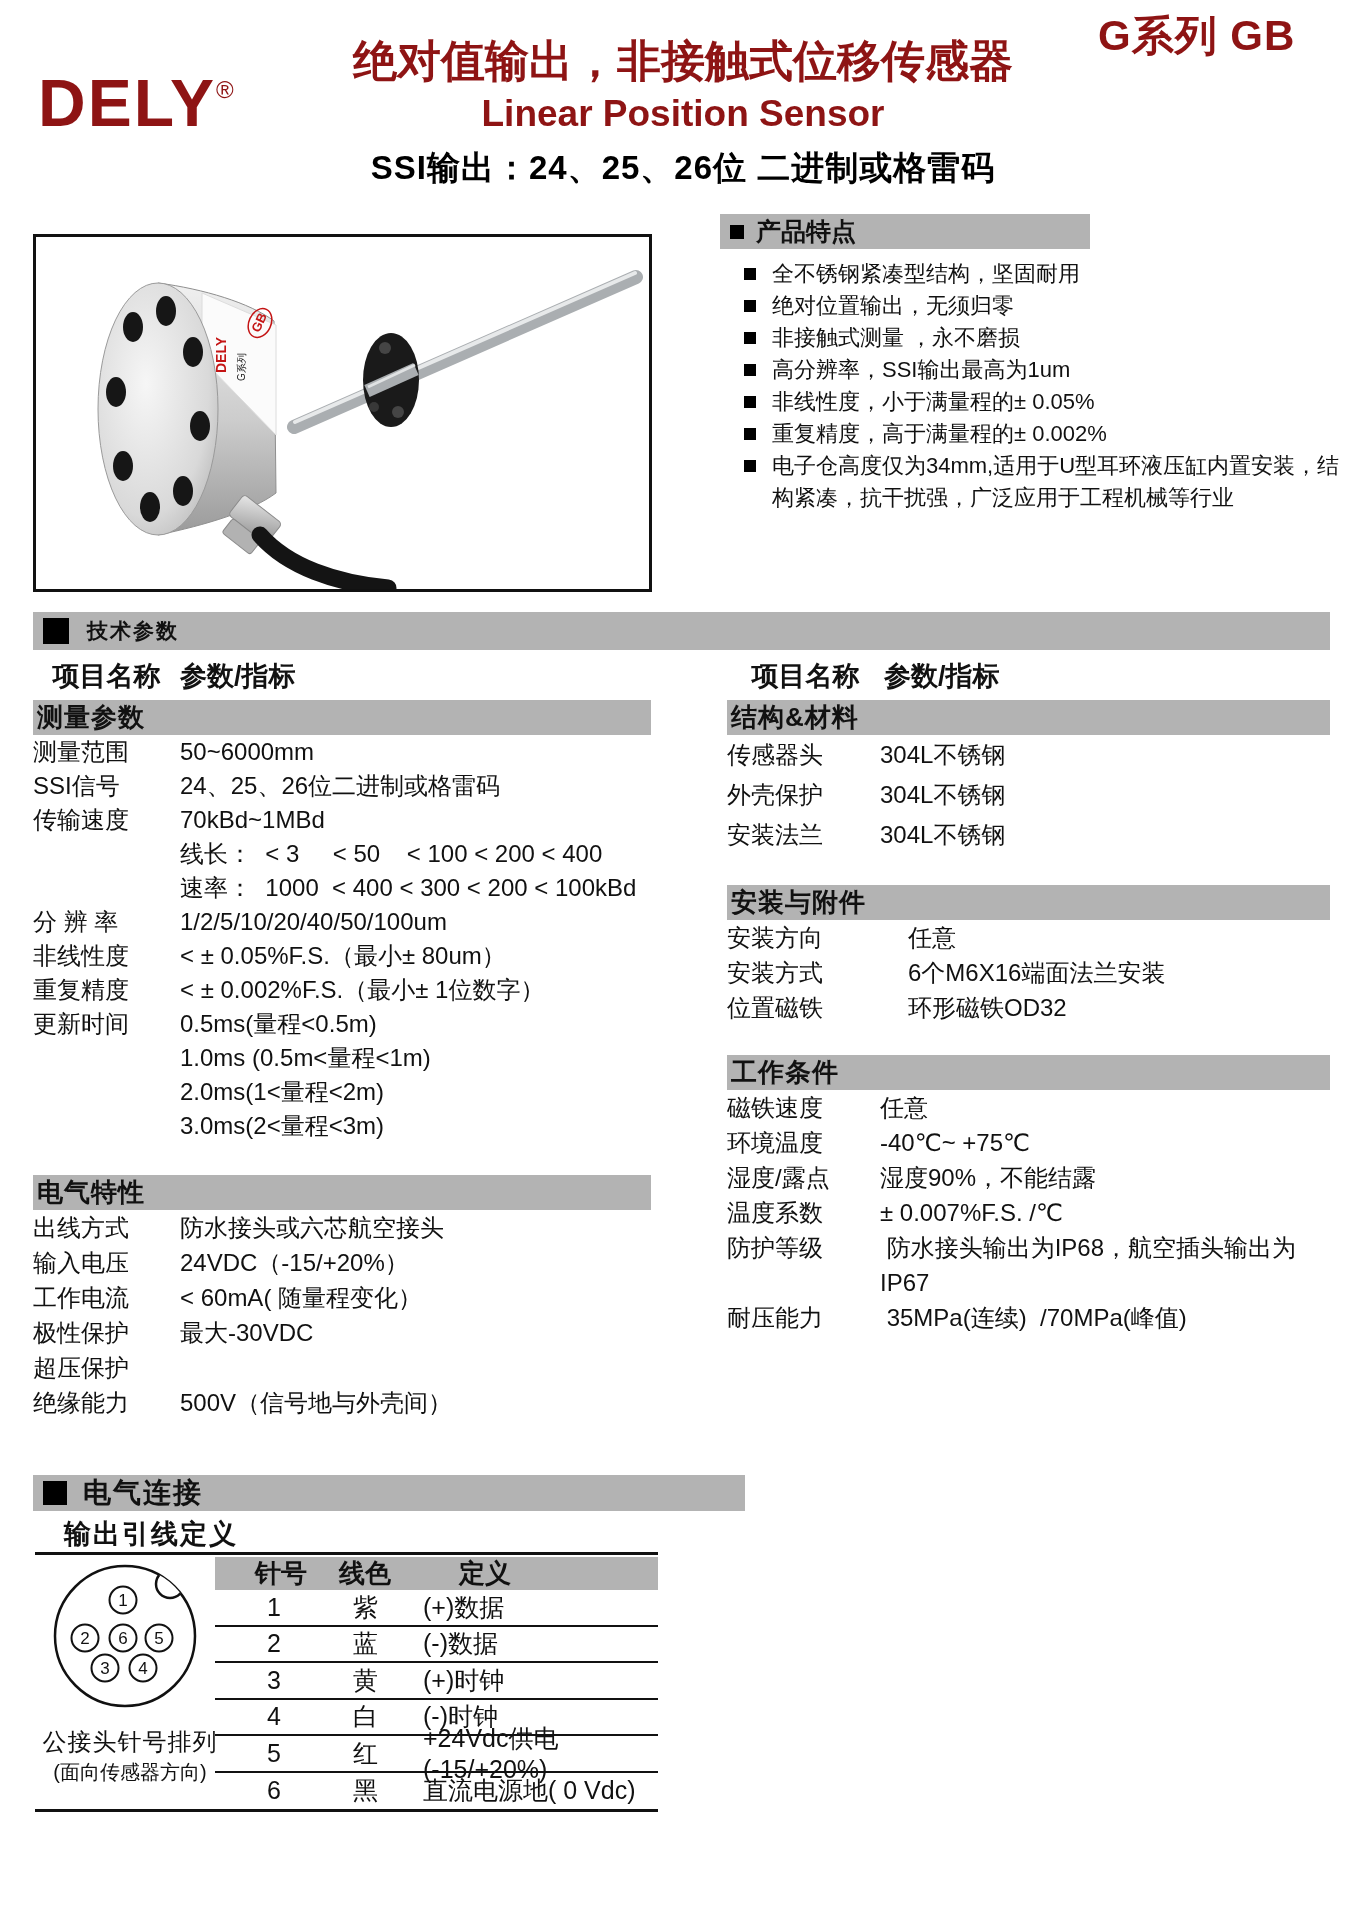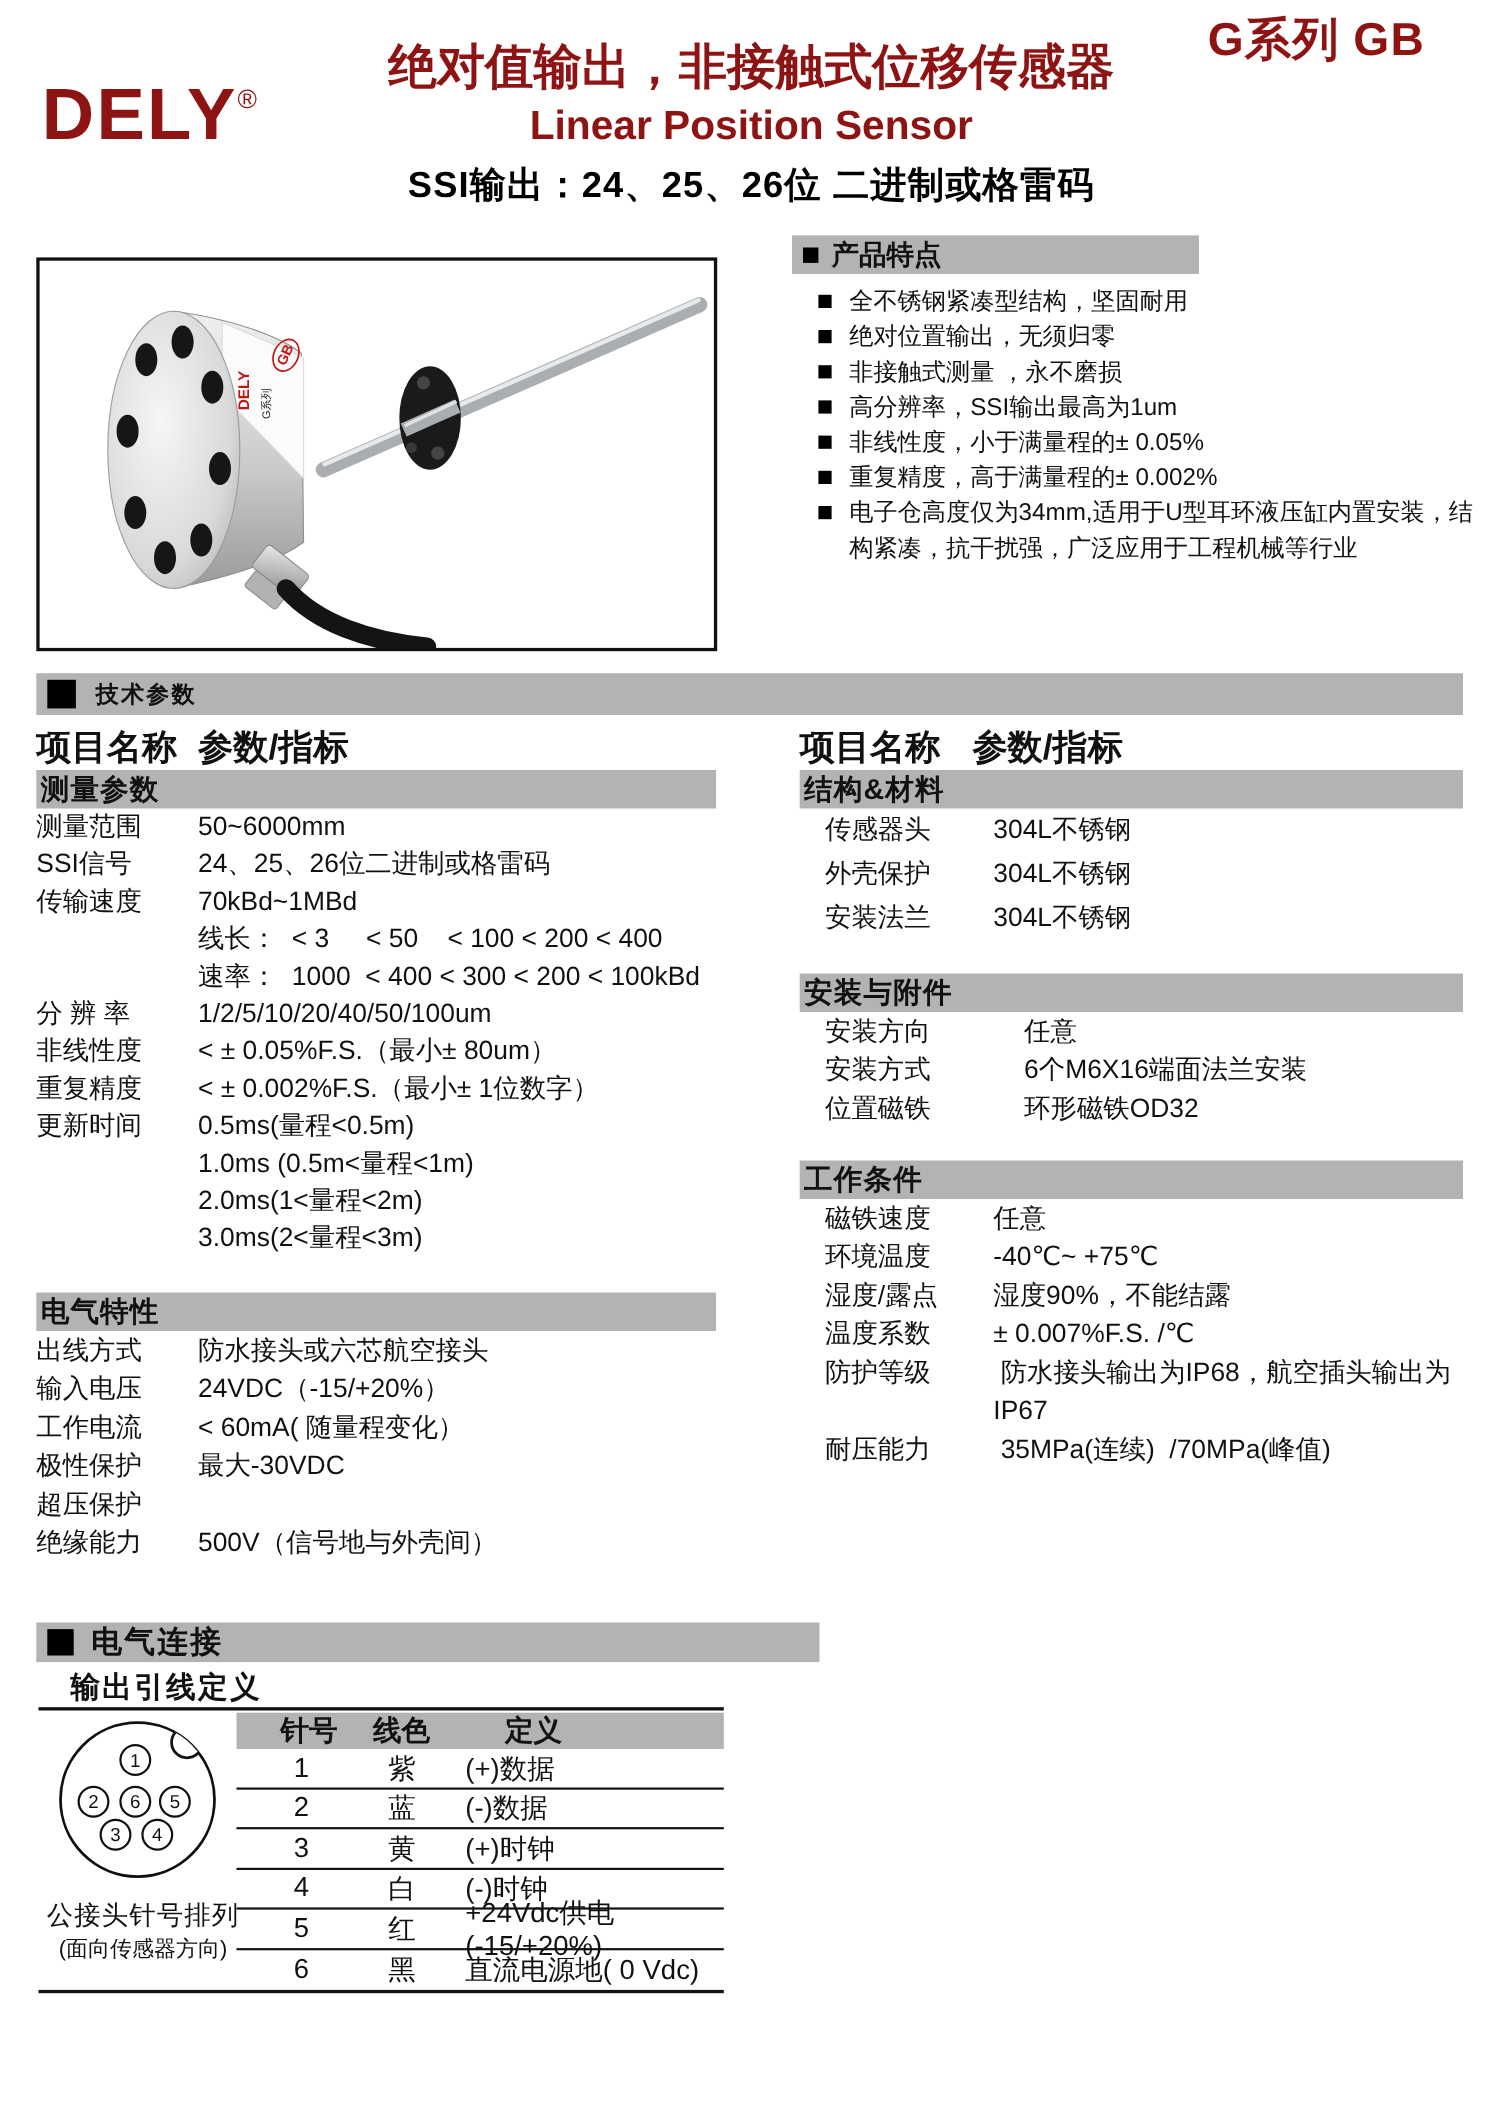--- a/index.html
+++ b/index.html
@@ -62,36 +62,36 @@
     content:"";position:absolute;left:0;top:10px;
     width:12px;height:12px;background:#000;
   }
   
   .tech-bar{
     position:absolute;left:33px;top:612px;width:1297px;height:38px;
     background:var(--bar);display:flex;align-items:center;
   }
   .tech-bar .sq{width:26px;height:26px;background:#000;margin:0 18px 0 10px;flex:0 0 auto;}
   .tech-bar .t{font-size:21px;font-weight:700;letter-spacing:2px;}
-  .col-head{position:absolute;top:658px;display:flex;font-size:32px;font-weight:700;}
+  .col-head{position:absolute;top:658px;display:flex;font-size:27px;font-weight:700;text-align:center;}
   .col-head.left{left:33px;width:618px;}
   .col-head.right{left:727px;width:603px;}
   .col-head .lh{width:147px;flex:0 0 auto;}
   .col-head.right .lh{width:157px;}
   .spec-col{position:absolute;top:700px;}
   .spec-col.left{left:33px;width:618px;}
   .spec-col.right{left:727px;width:603px;}
   .spec-section .sec-bar{
     height:35px;background:var(--bar);
     font-size:26px;font-weight:700;
     display:flex;align-items:center;padding-left:4px;letter-spacing:1px;
   }
   .spec-row{display:flex;font-size:24px;}
   .spec-row .spec-label{width:147px;flex:0 0 auto;white-space:pre-wrap;}
-  .spec-col.right .spec-row .spec-label{width:153px;margin-left:23px;}
+  .spec-col.right .spec-row .spec-label{width:153px;}
   .spec-row .spec-value{flex:1;white-space:pre-wrap;}
   .spec-col.left .spec-section:nth-child(1) .spec-row{line-height:34px;}
   .spec-col.left .spec-section:nth-child(2){margin-top:32px;}
   .spec-col.left .spec-section:nth-child(2) .spec-row{line-height:35px;}
   .spec-col.right .spec-section:nth-child(1) .spec-row{line-height:40px;}
   .spec-col.right .spec-section:nth-child(2){margin-top:30px;}
   .spec-col.right .spec-section:nth-child(2) .spec-row{line-height:35px;gap:28px;}
   .spec-col.right .spec-section:nth-child(3){margin-top:30px;}
   .spec-col.right .spec-section:nth-child(3) .spec-row{line-height:35px;}
   

